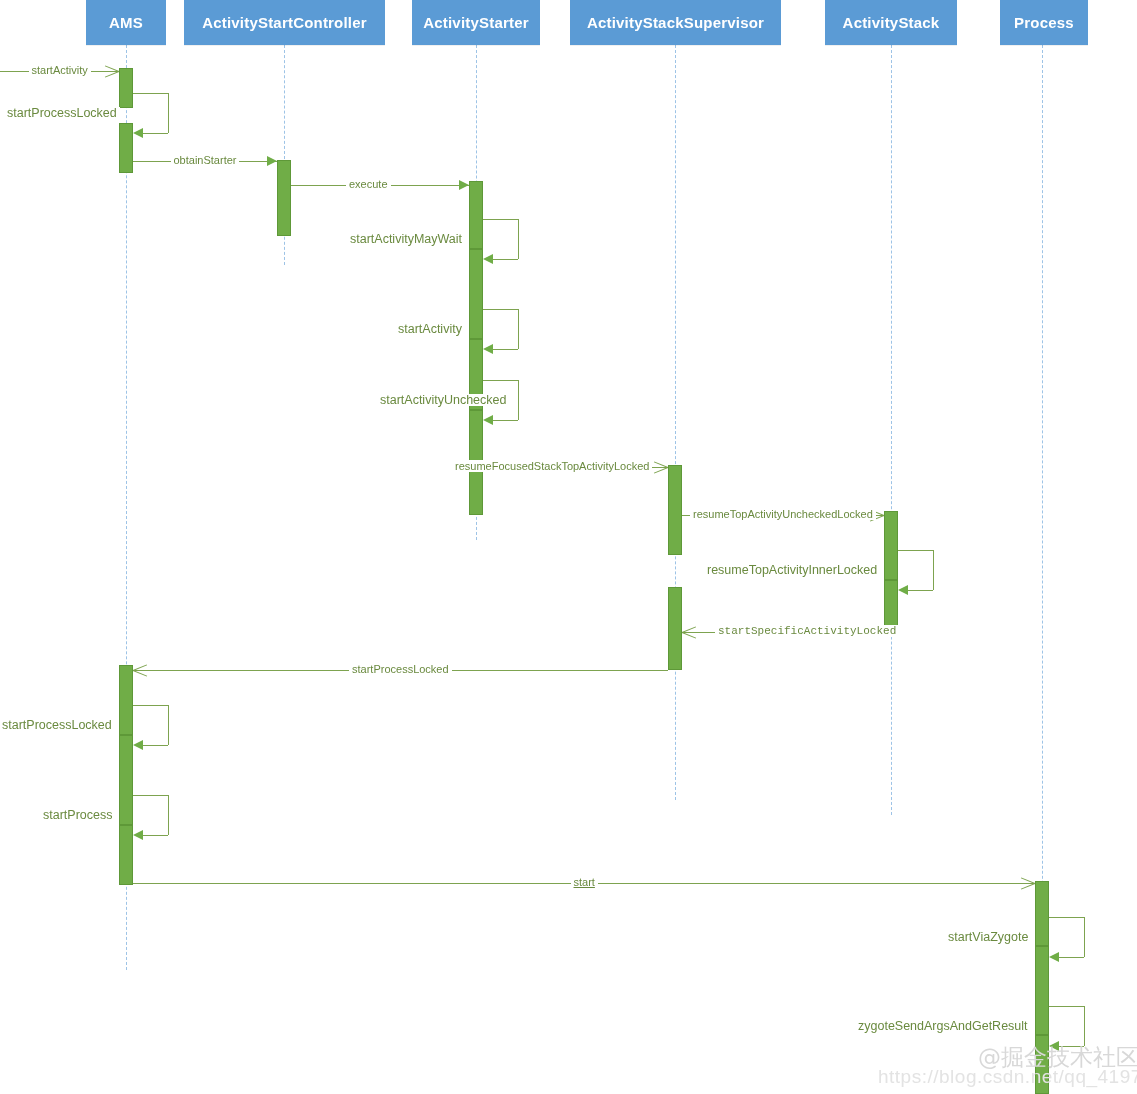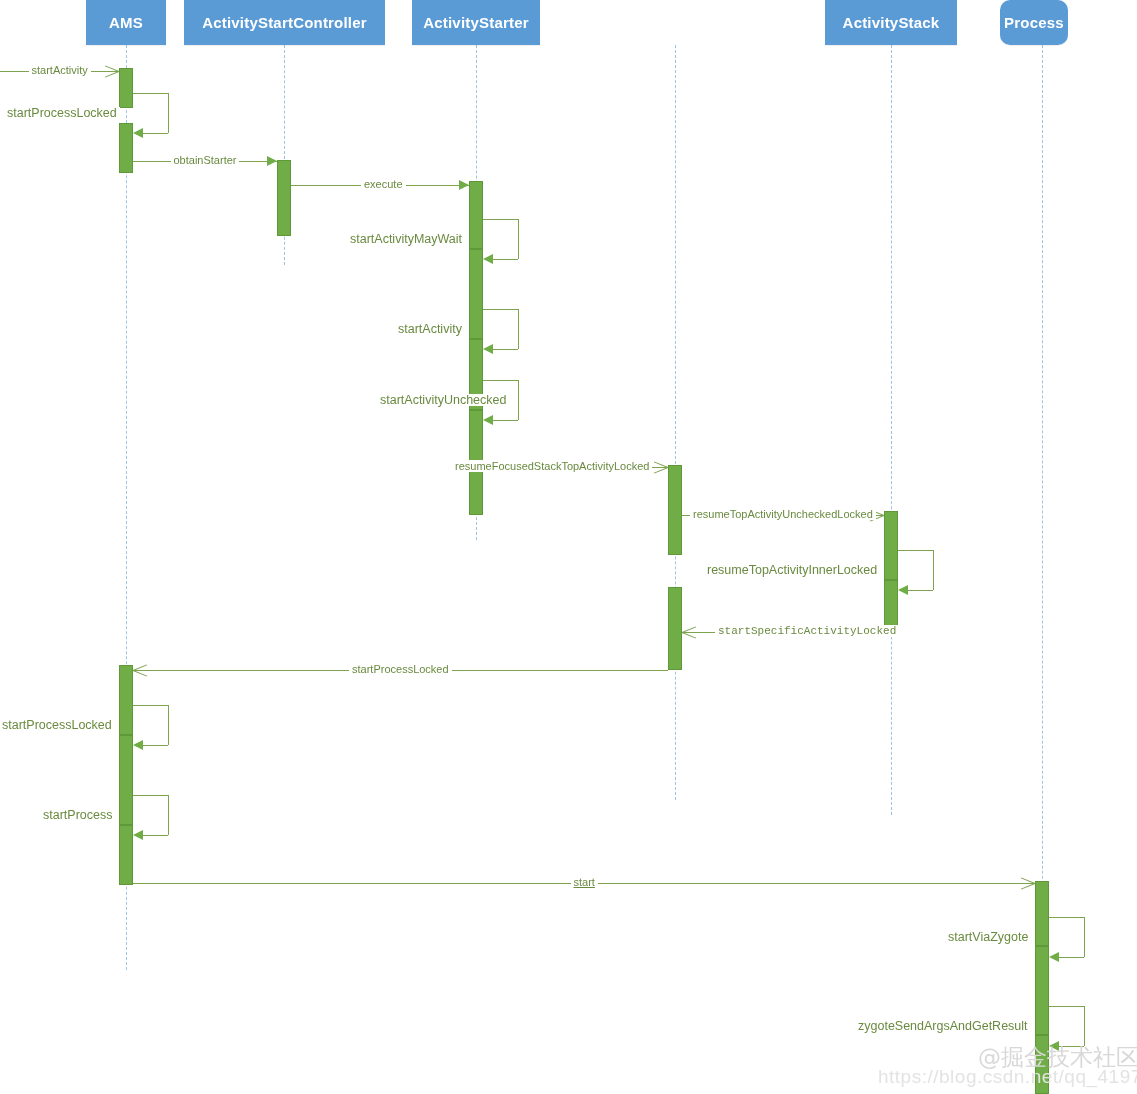--- a/index.html
+++ b/index.html
@@ -82,22 +82,23 @@
 <div id="diagram">
     <div class="lifeline" style="left: 125.5px; top: 45px; height: 925px;"></div>
     <div class="lifeline" style="left: 283.5px; top: 45px; height: 220px;"></div>
     <div class="lifeline" style="left: 475.5px; top: 45px; height: 495px;"></div>
     <div class="lifeline" style="left: 674.5px; top: 45px; height: 755px;"></div>
     <div class="lifeline" style="left: 890.5px; top: 45px; height: 770px;"></div>
     <div class="lifeline" style="left: 1041.5px; top: 45px; height: 1049px;"></div>
     <div class="p-header" style="left: 86px; width: 80px;">AMS</div>
     <div class="p-header" style="left: 184px; width: 201px;">ActivityStartController</div>
     <div class="p-header" style="left: 412px; width: 128px;">ActivityStarter</div>
+    <div class="p-header" style="left: 570px; width: 211px;">ActivityStackSupervisor</div>
     <div class="p-header" style="left: 825px; width: 132px;">ActivityStack</div>
-    <div class="p-header" style="left: 1000px; width: 68px; border-radius: 10px;">Process</div>
+    <div class="p-header" style="left: 1000px; width: 88px;">Process</div>
     <div class="activation" style="left: 119px; top: 68px; height: 40px;"></div>
     <div class="activation" style="left: 119px; top: 123px; height: 50px;"></div>
     <div class="activation" style="left: 277px; top: 160px; height: 76px;"></div>
     <div class="activation" style="left: 469px; top: 181px; height: 68px;"></div>
     <div class="activation" style="left: 469px; top: 249px; height: 90px;"></div>
     <div class="activation" style="left: 469px; top: 339px; height: 71px;"></div>
     <div class="activation" style="left: 469px; top: 410px; height: 105px;"></div>
     <div class="activation" style="left: 668px; top: 465px; height: 90px;"></div>
     <div class="activation" style="left: 668px; top: 587px; height: 83px;"></div>
     <div class="activation" style="left: 884px; top: 511px; height: 69px;"></div>
@@ -114,21 +115,21 @@
     <div class="msg-line" style="left: 133px; top: 93px; width: 35px;"></div>
     <div class="msg-vline" style="left: 168px; top: 93px; height: 40px;"></div>
     <div class="msg-line" style="left: 142px; top: 133px; width: 26px;"></div>
     <div class="arrow-l" style="left: 133px; top: 128px;"></div>
     <div class="msg-label big" style="left: 4px; top: 107px;">startProcessLocked</div>
     <div class="msg-line" style="left: 133px; top: 161px; width: 144px;"></div>
     <div class="arrow-r" style="left: 267px; top: 156px;"></div>
     <div class="msg-label" style="left: 170.5px; top: 154px;">obtainStarter</div>
     <div class="msg-line" style="left: 291px; top: 185px; width: 178px;"></div>
     <div class="arrow-r" style="left: 459px; top: 180px;"></div>
-    <div class="msg-label" style="left: 361px; top: 178px;">execute</div>
+    <div class="msg-label" style="left: 346px; top: 178px;">execute</div>
     <div class="msg-line" style="left: 483px; top: 219px; width: 35px;"></div>
     <div class="msg-vline" style="left: 518px; top: 219px; height: 40px;"></div>
     <div class="msg-line" style="left: 492px; top: 259px; width: 26px;"></div>
     <div class="arrow-l" style="left: 483px; top: 254px;"></div>
     <div class="msg-label big" style="left: 347px; top: 233px;">startActivityMayWait</div>
     <div class="msg-line" style="left: 483px; top: 309px; width: 35px;"></div>
     <div class="msg-vline" style="left: 518px; top: 309px; height: 40px;"></div>
     <div class="msg-line" style="left: 492px; top: 349px; width: 26px;"></div>
     <div class="arrow-l" style="left: 483px; top: 344px;"></div>
     <div class="msg-label big" style="left: 395px; top: 323px;">startActivity</div>

